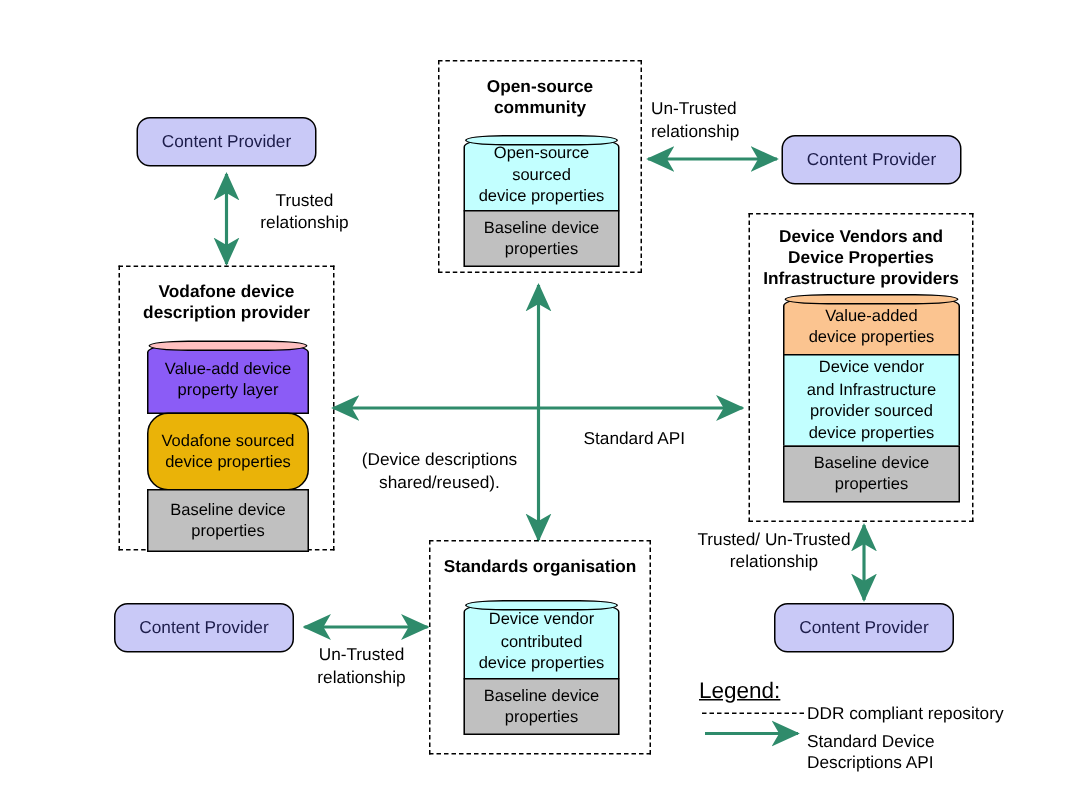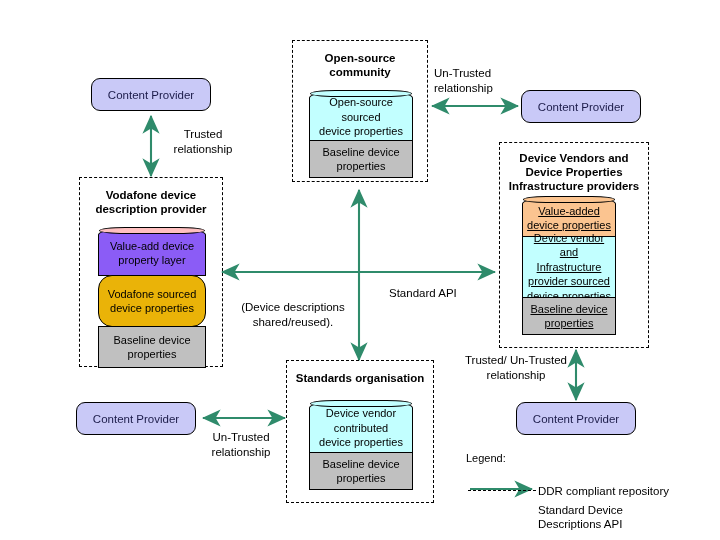--- a/index.html
+++ b/index.html
@@ -90,27 +90,28 @@
   }
   .lbl.ctr{text-align:center;}
   .lbl.rgt{text-align:right;}
 
   
   #arrows{position:absolute;left:0;top:0;width:720px;height:540px;pointer-events:none;}
 
   
   .legend{position:absolute;}
   .legend-title{
-    font-size:11px;
+    font-size:15px;
+    text-decoration:underline;
     color:#000;
   }
   .legend-row{
     display:flex;
     align-items:flex-start;
-    margin-top:20px;
+    margin-top:0;
     font-size:11.5px;
     line-height:14px;
   }
   .legend-key{
     width:72px;flex:0 0 72px;
     position:relative;height:14px;
   }
   .legend-dash{
     position:absolute;left:2px;right:2px;top:6px;
     border-top:1px dashed #000;
@@ -199,21 +200,21 @@
         <span>Baseline device
 properties</span>
       </div>
     </div>
   </div>
 
   <div class="ddr" style="left:499px;top:142px;width:150px;height:206px;">
     <div class="ddr-title" style="top:8px;">Device Vendors and
 Device Properties
 Infrastructure providers</div>
-    <div class="stack" style="left:22px;top:56px;width:94px;text-decoration:underline;">
+    <div class="stack" style="left:22px;top:56px;width:118px;">
       <div class="layer" style="height:38px;background:#fbc490;">
         <span class="lid" style="background:#fbc490;"></span>
         <span>Value-added
 device properties</span>
       </div>
       <div class="layer" style="height:62px;background:#c2ffff;">
         <span>Device vendor
 and Infrastructure
 provider sourced
 device properties</span>

